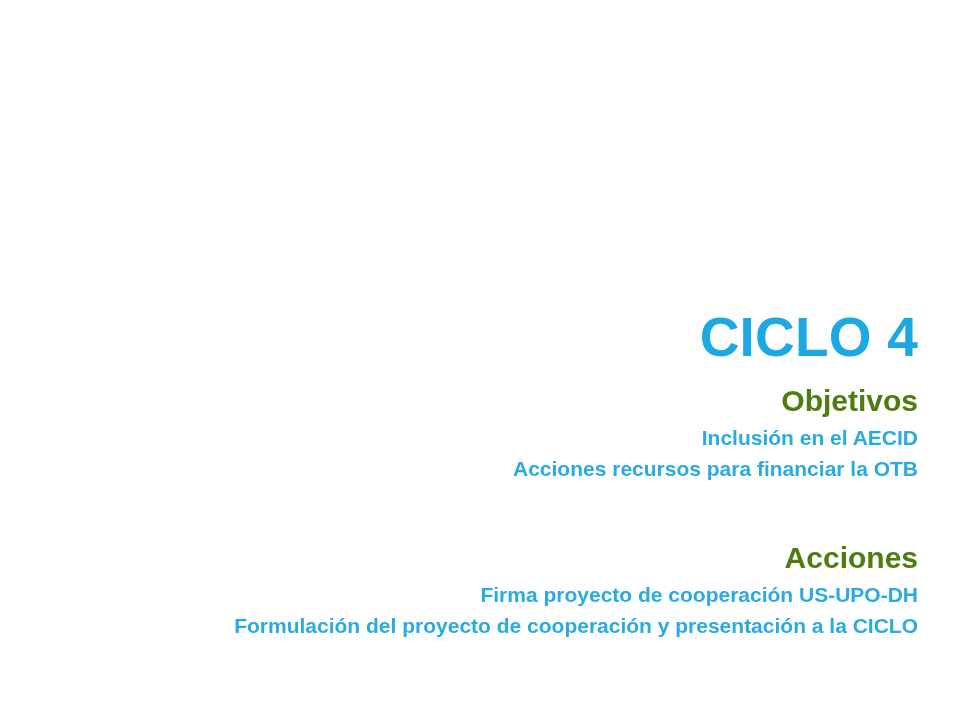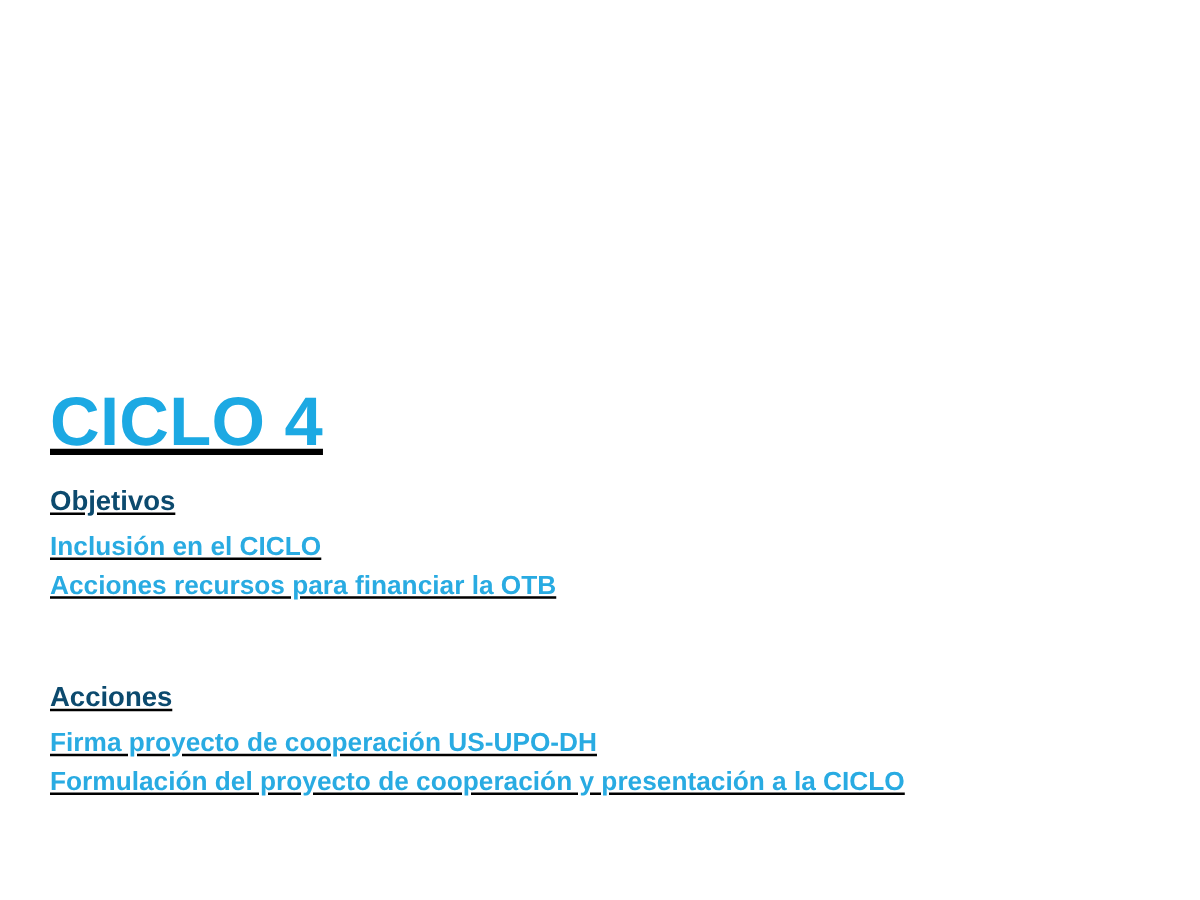--- a/index.html
+++ b/index.html
@@ -19,24 +19,24 @@
     position: relative;
     width: 960px;
     height: 720px;
     background: #ffffff;
     box-sizing: border-box;
   }
 
   
   .content-column {
     position: absolute;
-    left: 40px;
+    left: 52px;
     right: 42px;
     top: 306px;
-    text-decoration: underline;
+    text-align: right;
   }
 
   .slide-title {
     display: block;
     font-size: 55px;
     font-weight: bold;
     line-height: 62px;
     color: #1CA9E3;
     letter-spacing: 0.2px;
     margin: 0;
@@ -50,24 +50,24 @@
   .section-objetivos {
     margin-top: 15px;
   }
 
   .section-acciones {
     margin-top: 56px;
   }
 
   .section-heading {
     display: block;
-    font-size: 22px;
+    font-size: 30px;
     font-weight: bold;
     line-height: 36px;
-    color: #0c4a6e;
+    color: #4d7c0f;
     margin: 0 0 3px 0;
     white-space: nowrap;
   }
 
   .section-lines {
     display: block;
     margin: 0;
     padding: 0;
     list-style: none;
   }
@@ -87,21 +87,21 @@
 
 <div id="slide">
 
   <div class="content-column">
 
     <h1 class="slide-title">CICLO 4</h1>
 
     <div class="section section-objetivos">
       <h2 class="section-heading">Objetivos</h2>
       <ul class="section-lines">
-        <li class="section-line">Inclusión en el CICLO</li>
+        <li class="section-line">Inclusión en el AECID</li>
         <li class="section-line">Acciones recursos para financiar la OTB</li>
       </ul>
     </div>
 
     <div class="section section-acciones">
       <h2 class="section-heading">Acciones</h2>
       <ul class="section-lines">
         <li class="section-line">Firma proyecto de cooperación US-UPO-DH</li>
         <li class="section-line">Formulación del proyecto de cooperación y presentación a la CICLO</li>
       </ul>

